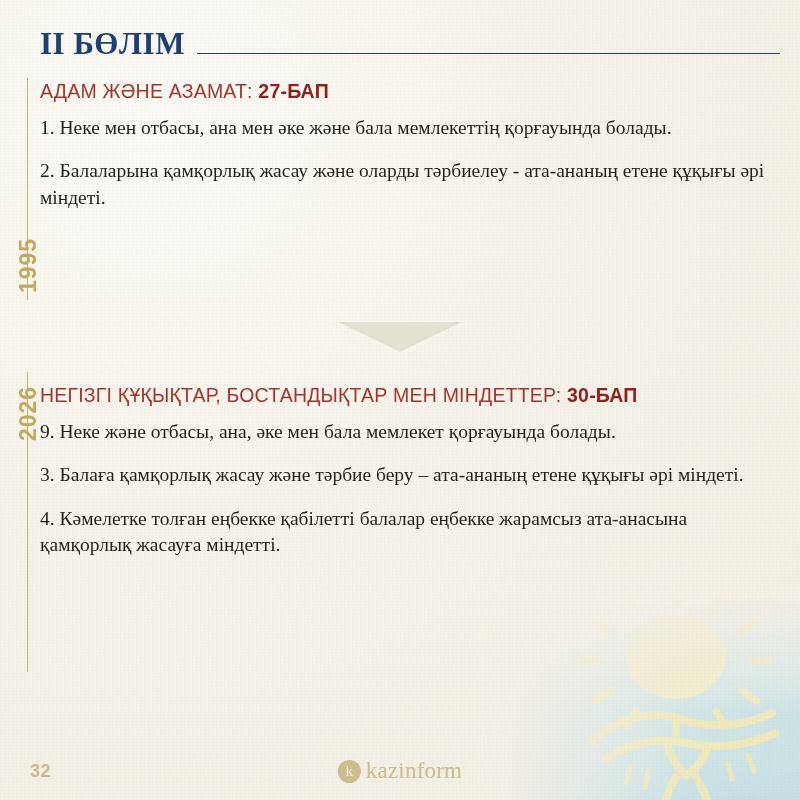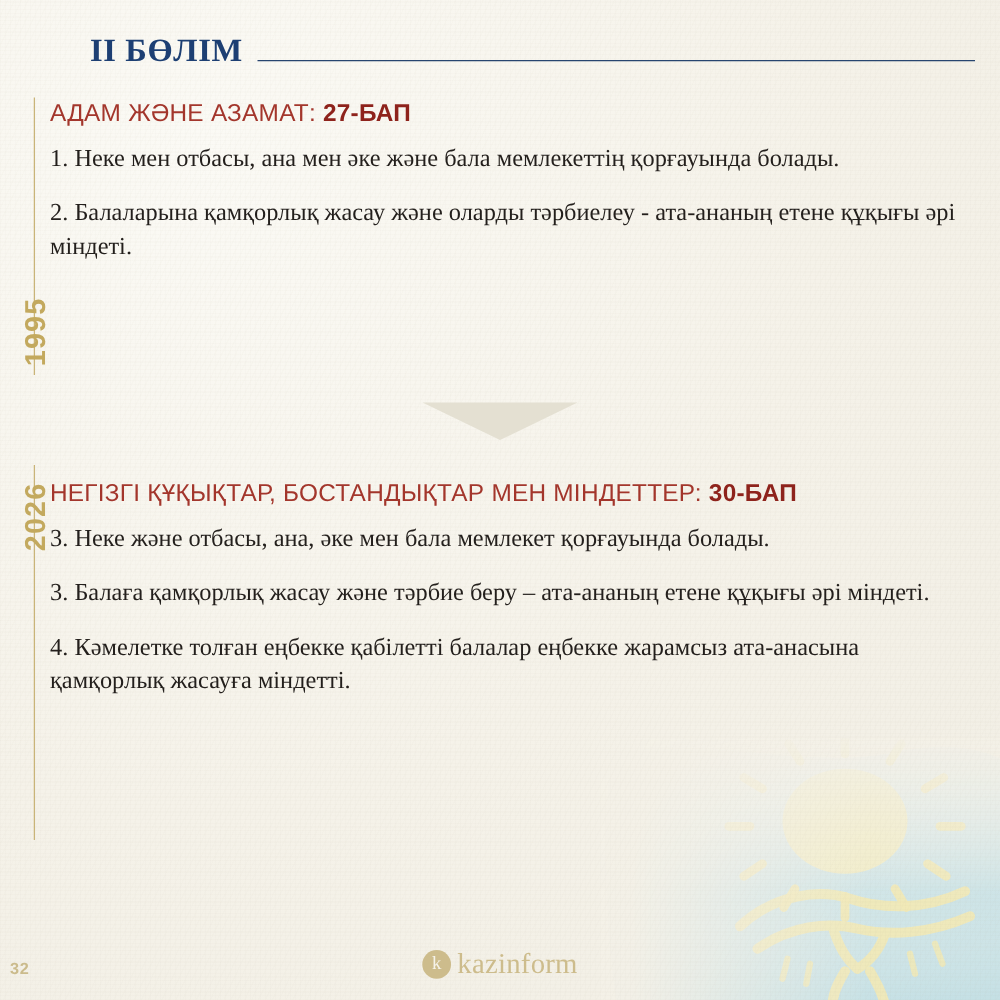--- a/index.html
+++ b/index.html
@@ -60,26 +60,25 @@
     position: absolute;
     left: 40px;
     top: 28px;
     width: 740px;
     display: flex;
     align-items: flex-end;
   }
   #main-title {
     font-family: "Liberation Serif", serif;
     font-weight: bold;
-    font-size: 26px;
+    font-size: 31px;
     letter-spacing: .5px;
     color: #1d3f73;
     line-height: 1;
     white-space: nowrap;
-    margin-left: 32px;
   }
   #title-rule {
     flex: 1;
     height: 1px;
     background: #27456f;
     margin-left: 12px;
     margin-bottom: 5px;
   }
 
   
@@ -140,23 +139,23 @@
     width: 0;
     height: 0;
     border-left: 62px solid transparent;
     border-right: 62px solid transparent;
     border-top: 30px solid #e4e0d2;
   }
 
   
   #page-number {
     position: absolute;
-    left: 8px;
+    left: 30px;
     bottom: 18px;
-    font-size: 13px;
+    font-size: 18px;
     font-weight: bold;
     color: #cbbb8c;
     letter-spacing: .5px;
   }
   #logo {
     position: absolute;
     left: 50%;
     bottom: 16px;
     transform: translateX(-50%);
     display: flex;
@@ -263,21 +262,21 @@
 
   <div class="v-rule" style="top:372px;height:300px;"></div>
   <div class="year-rail" style="top:378px;height:70px;">
     <span class="year-label">2026</span>
   </div>
 
   <div class="section" style="top:384px;">
     <div class="section-head">
       <span>НЕГІЗГІ ҚҰҚЫҚТАР, БОСТАНДЫҚТАР МЕН МІНДЕТТЕР: </span><span class="strong">30-БАП</span>
     </div>
-    <p class="para">3. Неке және отбасы, ана, әке мен бала мемлекет қорғауында болады.</p>
+    <p class="para">9. Неке және отбасы, ана, әке мен бала мемлекет қорғауында болады.</p>
     <p class="para">3. Балаға қамқорлық жасау және тәрбие беру – ата-ананың етене құқығы әрі міндеті.</p>
     <p class="para">4. Кәмелетке толған еңбекке қабілетті балалар еңбекке жарамсыз ата-анасына қамқорлық жасауға міндетті.</p>
   </div>
 
   <div id="page-number">32</div>
   <div id="logo">
     <div id="logo-badge">k</div>
     <div id="logo-word">kazinform</div>
   </div>
 

